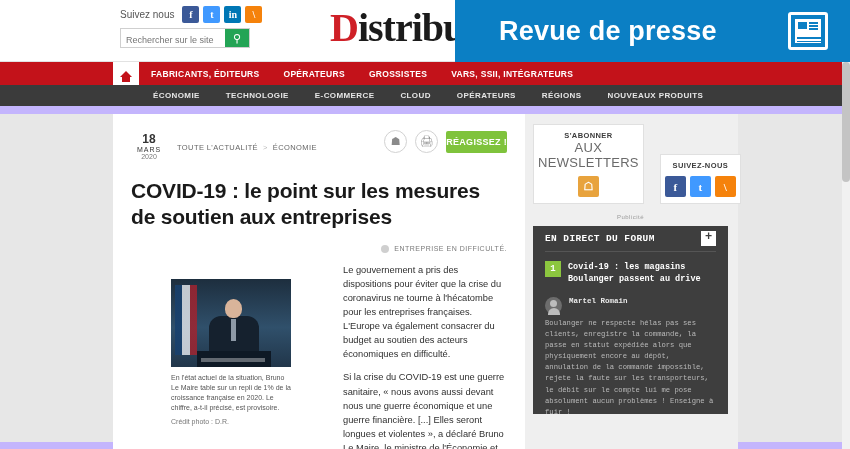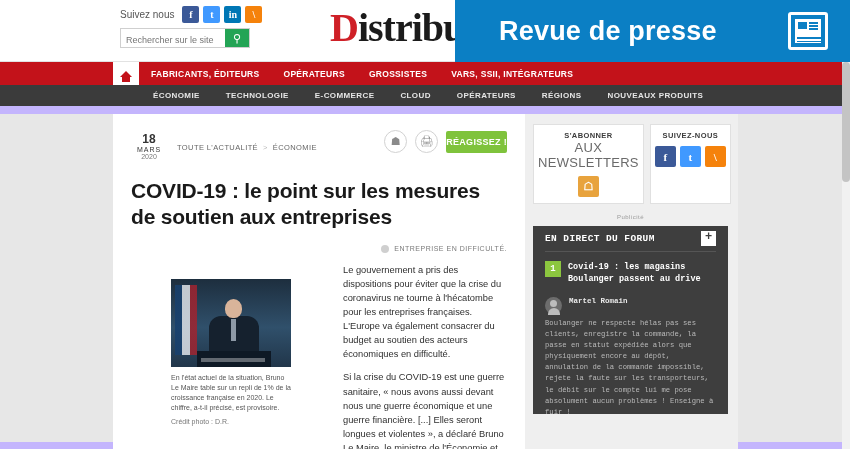--- a/index.html
+++ b/index.html
@@ -260,21 +260,21 @@
     font-size: 9.3px; line-height: 1.52; color: #2f2f2f; margin: 0 0 9px 0;
     text-align: left;
   }
 
   
   .right-col {
     width: 213px; height: 343px; background: #efefef;
     padding: 10px 10px 0 8px; position: relative;
   }
   .subs-row {
-    display: flex; gap: 6px;
+    display: flex; gap: 16px; align-items: flex-end;
   }
   .subs-box {
     flex: 1; background: #ffffff; border: 1px solid #e0e0e0;
     padding: 6px 4px; text-align: center;
   }
   .subs-t1 { font-size: 7.5px; font-weight: bold; color: #3b3b3b; letter-spacing: .4px; }
   .subs-t2 { font-size: 13px; color: #6a6a6a; letter-spacing: .3px; }
   .subs-icons { display: flex; justify-content: center; gap: 4px; margin-top: 6px; }
   .si {
     width: 21px; height: 21px; border-radius: 2px;

